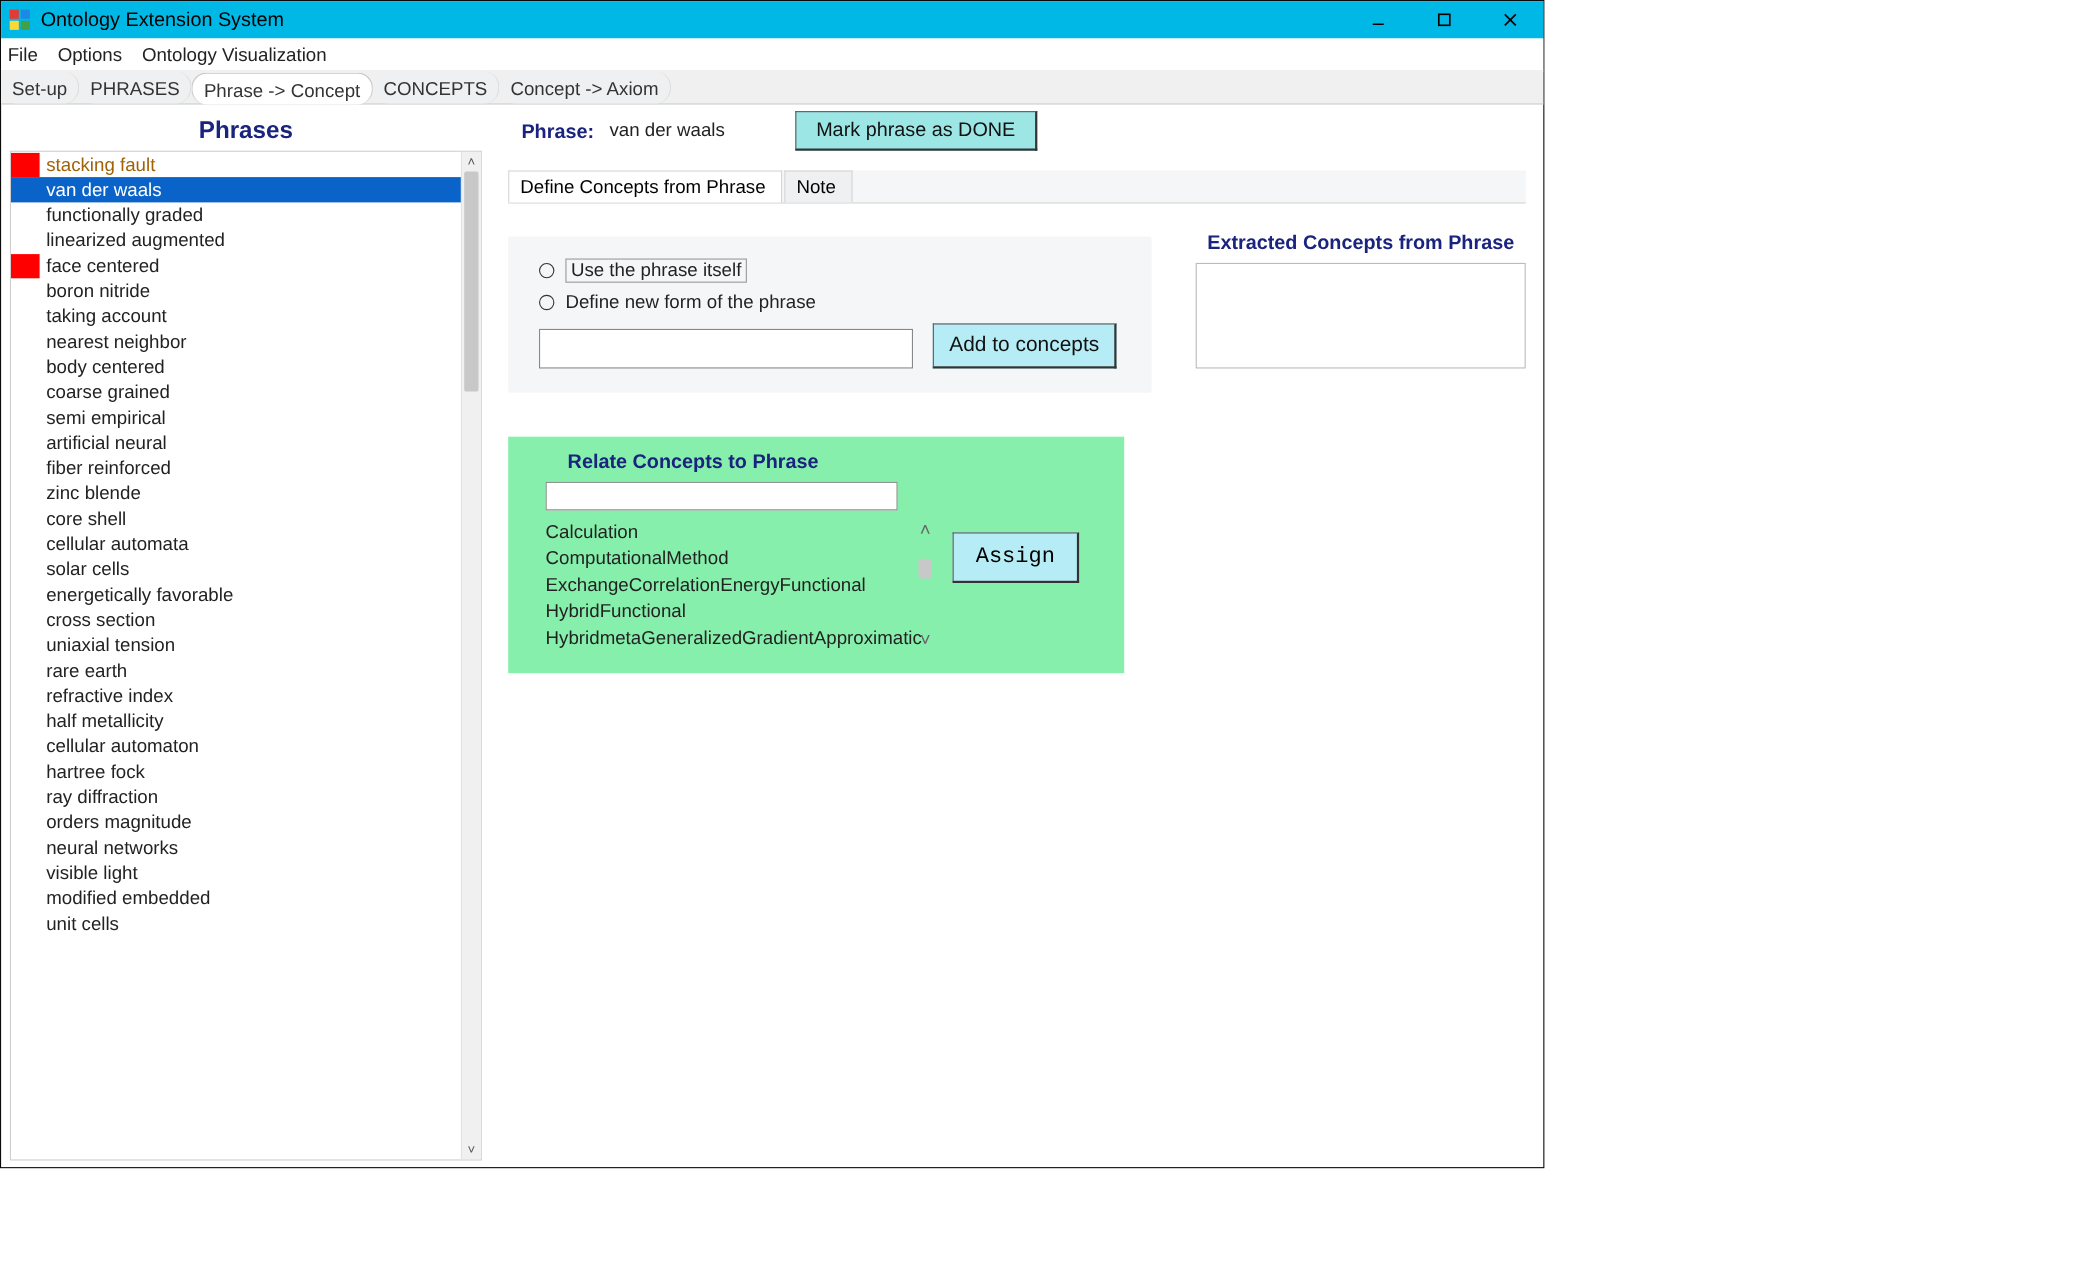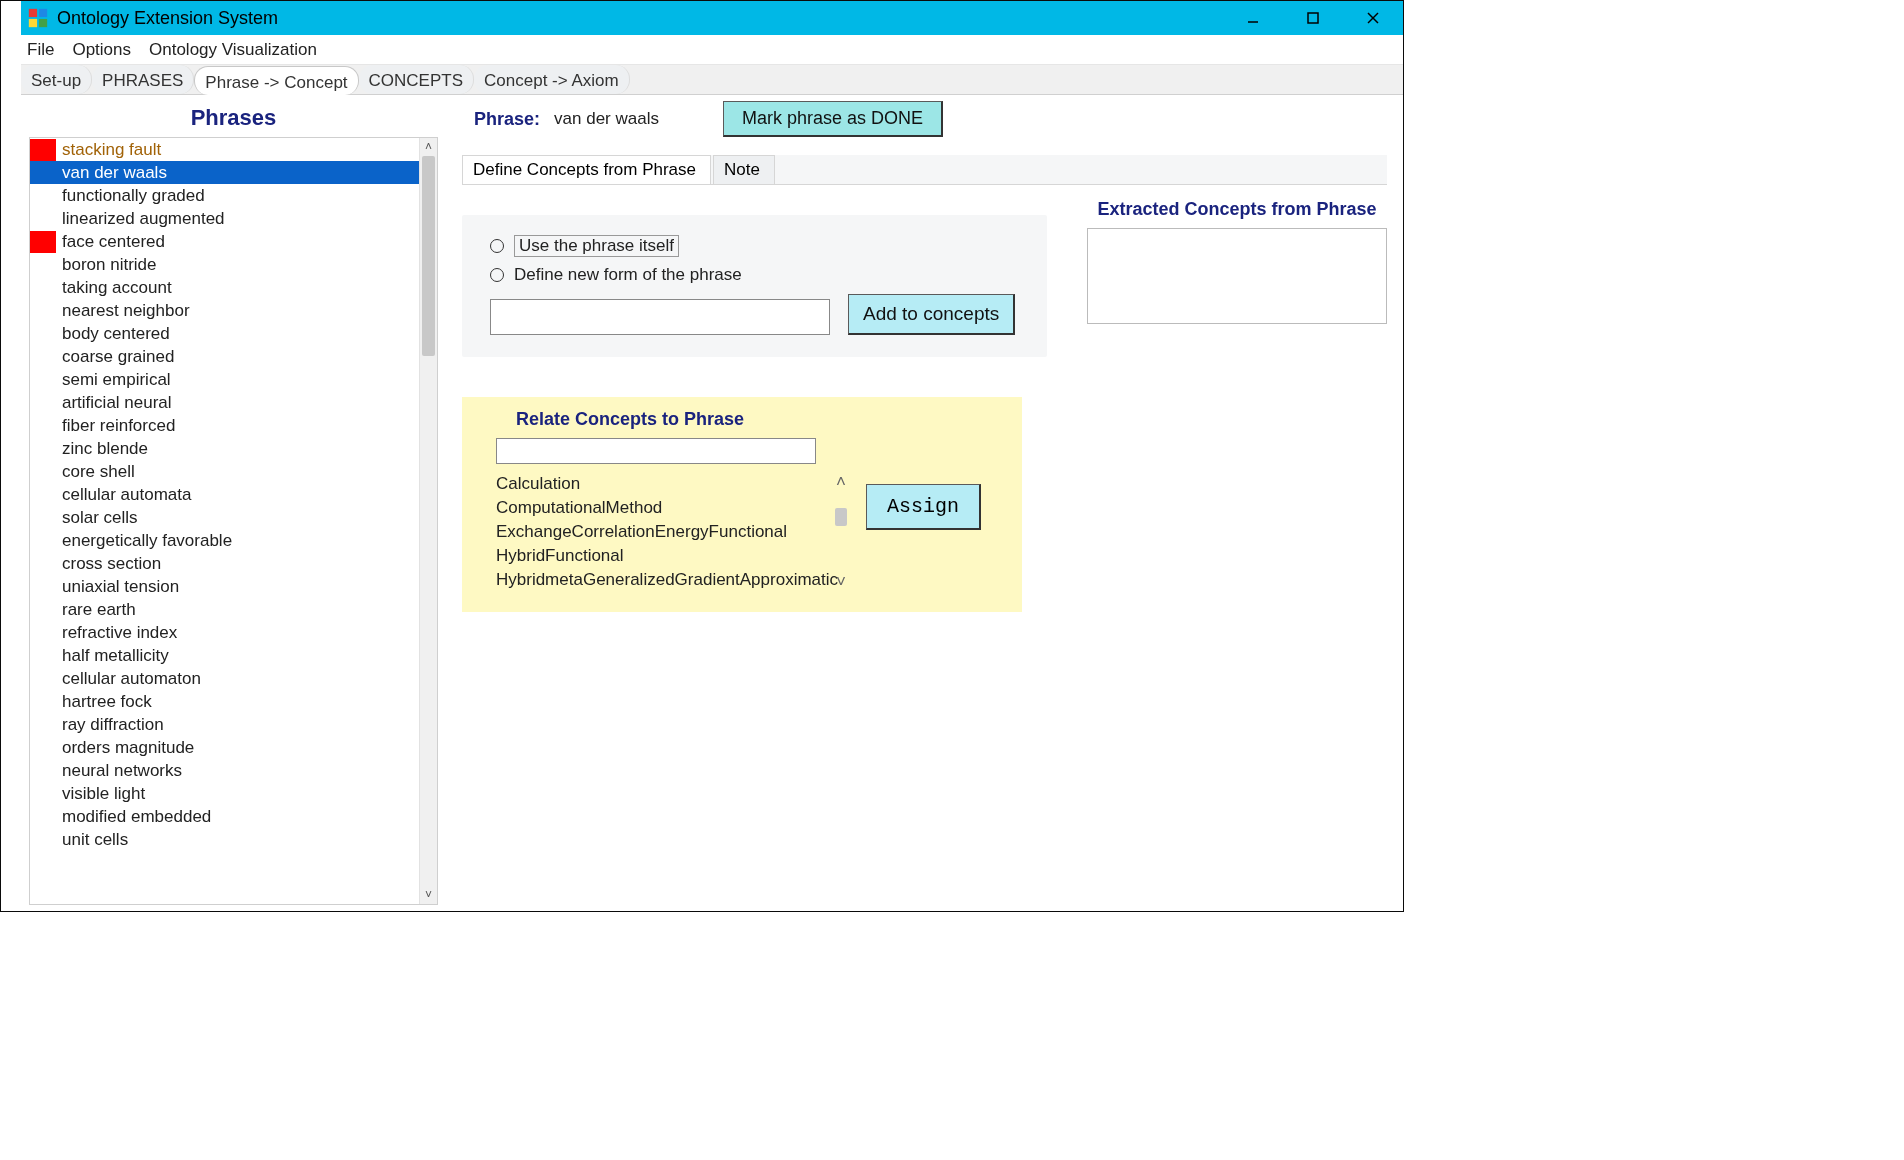--- a/index.html
+++ b/index.html
@@ -6,26 +6,25 @@
   body {
     font-family: "Segoe UI", Tahoma, sans-serif;
     font-size: 17px;
     background: #ffffff;
     width: 1904px;
     height: 1160px;
     overflow: hidden;
   }
   .window {
     width: 1404px;
-    height: 912px;
+    height: 1062px;
     border: 1px solid #0a0a0a;
     display: flex;
     flex-direction: column;
     background: #fff;
-    padding-left: 20px;
   }
   .titlebar {
     height: 34px;
     background: #00b8e6;
     display: flex;
     align-items: center;
     padding: 0 0 0 6px;
     color: #000;
   }
   .titlebar .app-icon {
@@ -232,29 +231,29 @@
   }
   .row-add {
     display: flex; align-items: flex-end; gap: 18px;
   }
   .extracted-box {
     margin-left: 14px;
     width: 300px;
   }
   .extracted-box .hd {
     color: #1a237e; font-weight: 700; font-size: 18px;
-    text-align: center; margin-bottom: 8px;
+    text-align: center; margin-bottom: 8px; margin-top: 11px;
   }
   .extracted-box .bx {
     height: 96px;
     border: 1px solid #bbb;
     background: #fff;
   }
   .relate-panel {
-    background: #fef9c3;
+    background: #86efac;
     padding: 12px 22px 20px 34px;
     margin-top: 40px;
     width: 560px;
   }
   .relate-panel .hd {
     color: #1a237e; font-weight: 700; font-size: 18px; margin-bottom: 8px;
     margin-left: 20px;
   }
   .relate-input {
     width: 320px; height: 26px;

